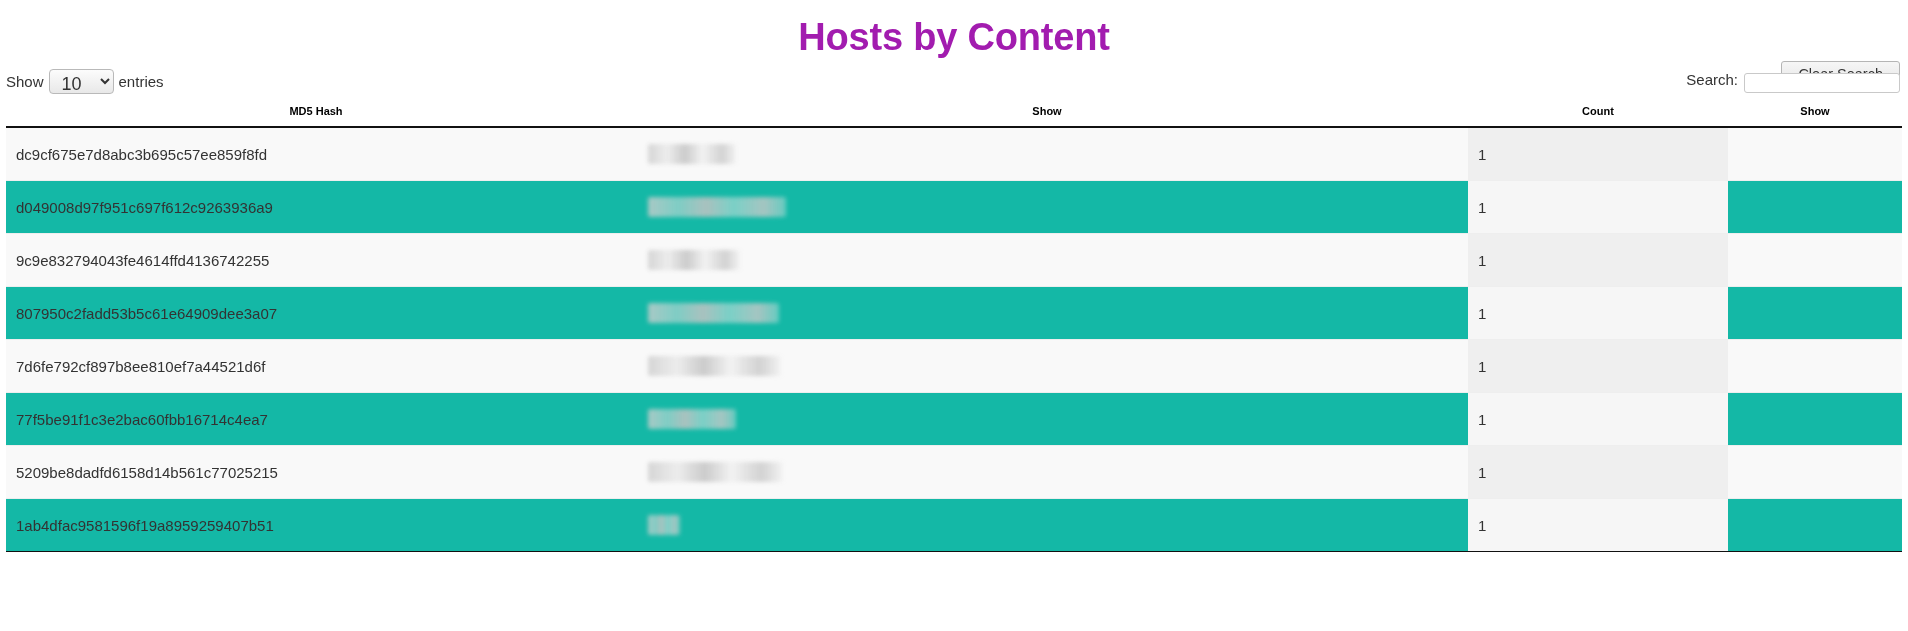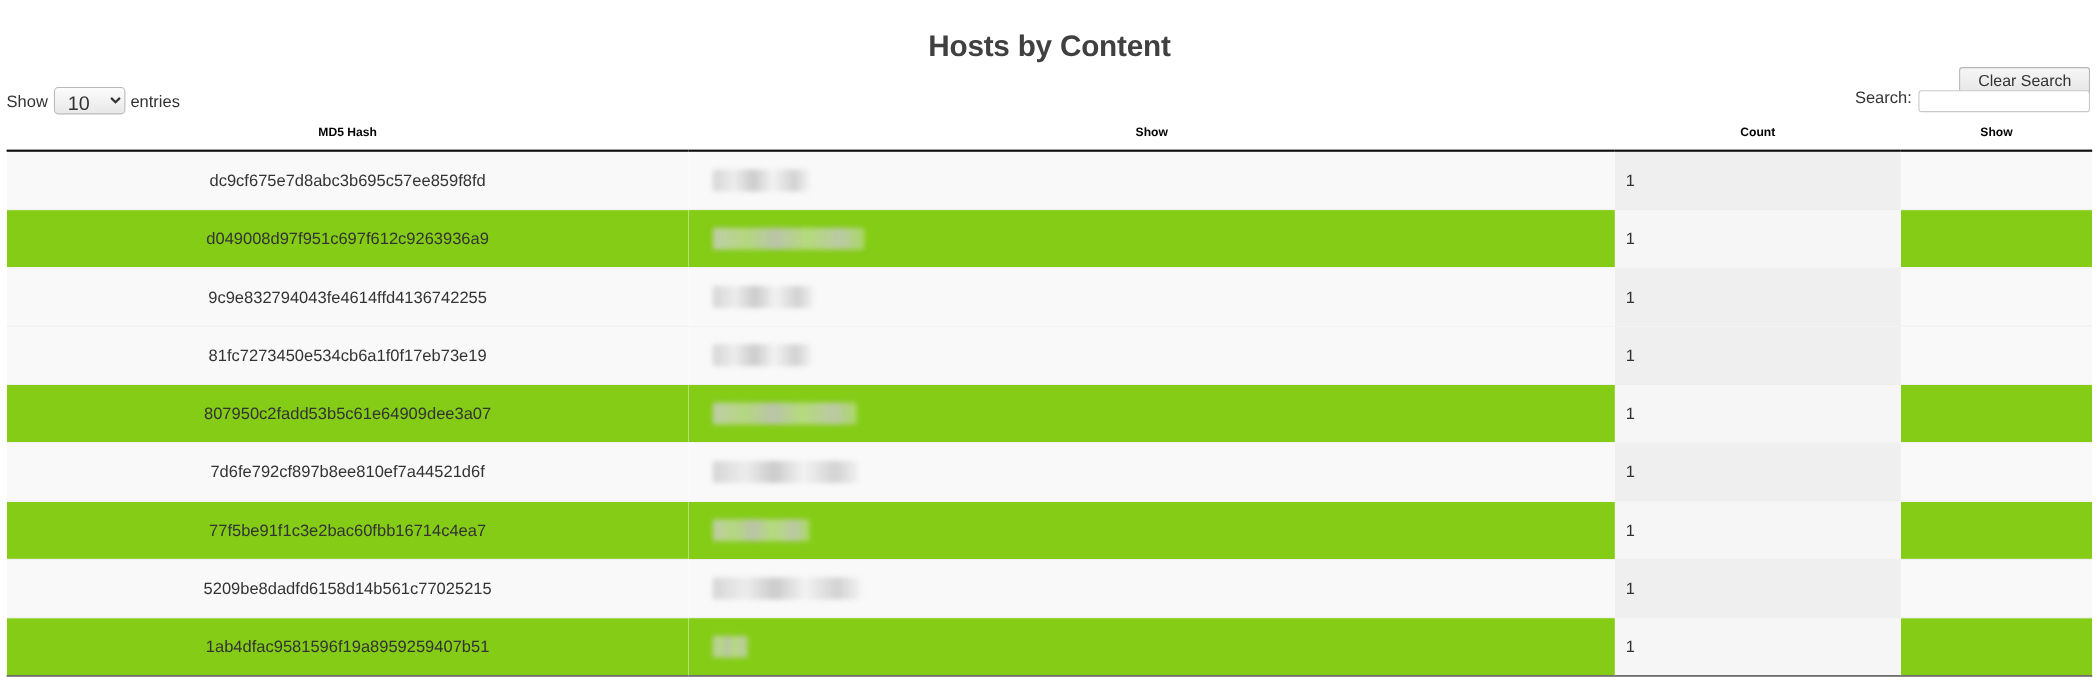--- a/index.html
+++ b/index.html
@@ -13,24 +13,24 @@
     height: 631px;
     font-family: "Liberation Sans", sans-serif;
     font-size: 15px;
     color: #333333;
     overflow: hidden;
     position: relative;
   }
 
   .page-title {
     text-align: center;
-    font-size: 27px;
+    font-size: 38px;
     font-weight: bold;
-    color: #404040;
-    margin: 11px;
+    color: #a21caf;
+    margin: 0;
     padding: 16px 0 6px 0;
     letter-spacing: -0.2px;
   }
 
   
   .clear-search-wrap {
     position: absolute;
     top: 61px;
     right: 8px;
   }
@@ -114,31 +114,31 @@
   table.dt tbody td {
     font-size: 15px;
     color: #333333;
     padding: 9px 10px;
     border-bottom: 1px solid #eeeeee;
     height: 18px;
     overflow: hidden;
     white-space: nowrap;
   }
   table.dt tbody tr.odd td { background: #f9f9f9; }
-  table.dt tbody tr.even td { background: #84cc16; }
+  table.dt tbody tr.even td { background: #14b8a6; }
   table.dt tbody tr.odd td.sorted { background: #efefef; }
   table.dt tbody tr.even td.sorted { background: #f6f6f6; }
   table.dt tbody tr:last-child td { border-bottom: 1px solid #111111; }
 
   .col-md5   { width: 620px; }
   .col-title { width: 842px; }
   .col-count { width: 260px; }
   .col-notes { width: 174px; }
 
-  td.c-md5   { text-align: center; padding-left: 12px; }
+  td.c-md5   { text-align: left; padding-left: 12px; }
   td.c-title { text-align: left; padding: 0; position: relative; }
   td.c-count { text-align: left; padding-left: 40px; }
   td.c-notes { text-align: left; }
 
   
   .redact {
     display: inline-block;
     height: 20px;
     margin: 7px 0 7px 12px;
     border-radius: 2px;
@@ -200,26 +200,20 @@
         <td class="c-title"><span class="redact" style="width: 138px;"></span></td>
         <td class="c-count sorted">1</td>
         <td class="c-notes"></td>
       </tr>
       <tr class="odd">
         <td class="c-md5">9c9e832794043fe4614ffd4136742255</td>
         <td class="c-title"><span class="redact" style="width: 92px;"></span></td>
         <td class="c-count sorted">1</td>
         <td class="c-notes"></td>
       </tr>
-      <tr class="odd">
-        <td class="c-md5">81fc7273450e534cb6a1f0f17eb73e19</td>
-        <td class="c-title"><span class="redact" style="width: 90px;"></span></td>
-        <td class="c-count sorted">1</td>
-        <td class="c-notes"></td>
-      </tr>
       <tr class="even">
         <td class="c-md5">807950c2fadd53b5c61e64909dee3a07</td>
         <td class="c-title"><span class="redact" style="width: 131px;"></span></td>
         <td class="c-count sorted">1</td>
         <td class="c-notes"></td>
       </tr>
       <tr class="odd">
         <td class="c-md5">7d6fe792cf897b8ee810ef7a44521d6f</td>
         <td class="c-title"><span class="redact" style="width: 133px;"></span></td>
         <td class="c-count sorted">1</td>

